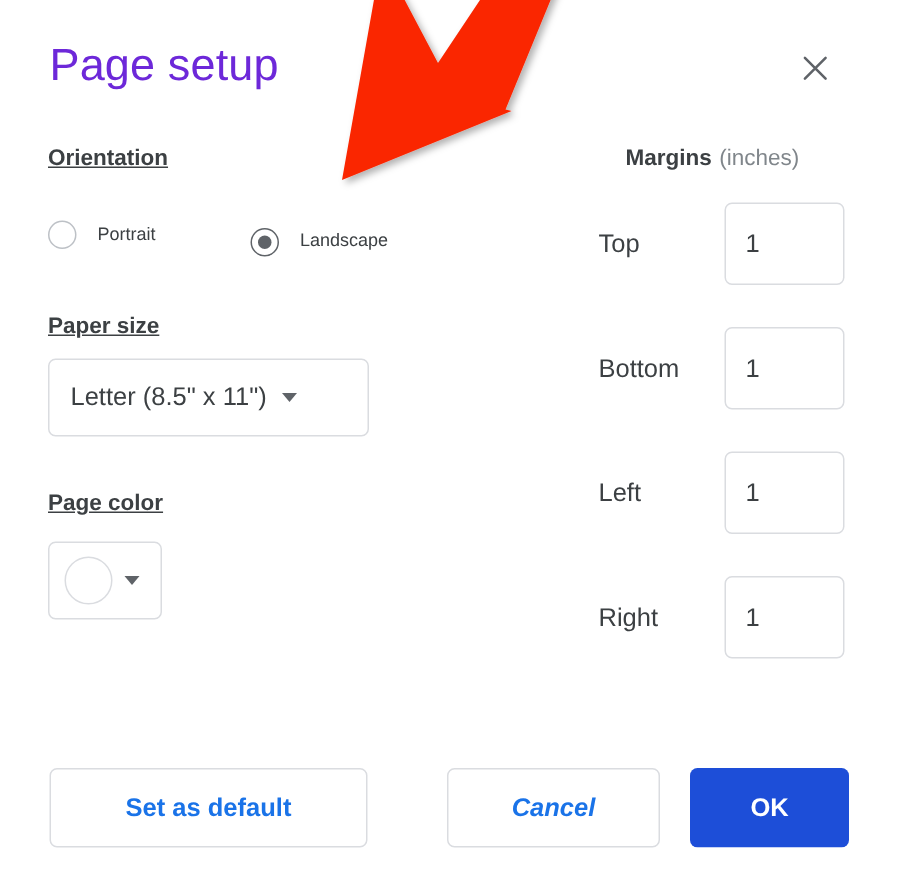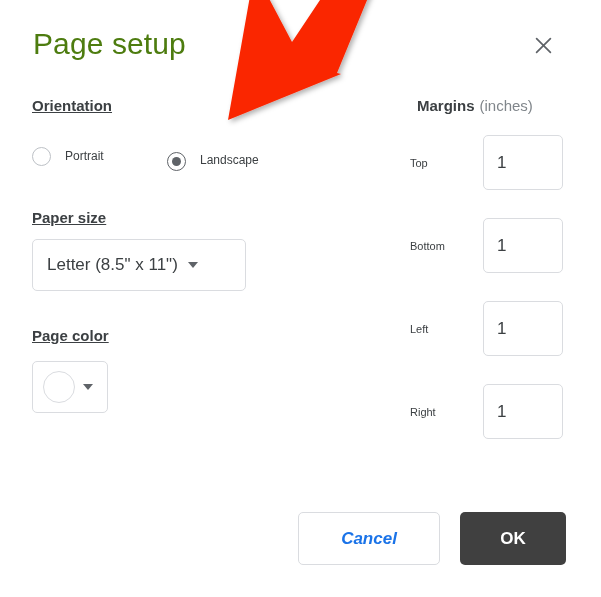--- a/index.html
+++ b/index.html
@@ -22,21 +22,21 @@
     background: #fff;
   }
 
   
   .dialog-title {
     position: absolute;
     left: 33px;
     top: 25px;
     font-size: 30px;
     line-height: 38px;
-    color: #4d7c0f;
+    color: #6d28d9;
     font-weight: 400;
     letter-spacing: 0.1px;
     white-space: nowrap;
   }
   .close-btn {
     position: absolute;
     left: 527px;
     top: 29px;
     width: 32px;
     height: 32px;
@@ -195,24 +195,23 @@
   #margin-left   { top: 301px; }
   #margin-right  { top: 384px; }
 
   .margin-label {
     position: absolute;
     left: 0;
     top: 0;
     height: 55px;
     display: flex;
     align-items: center;
-    font-size: 11px;
-    color: #3c4043;
-    white-space: nowrap;
-    margin-left: 11px;
+    font-size: 17px;
+    color: #3c4043;
+    white-space: nowrap;
   }
   .margin-input {
     position: absolute;
     right: 0;
     top: 0;
     width: 80px;
     height: 55px;
     box-sizing: border-box;
     border: 1px solid #dadce0;
     border-radius: 5px;
@@ -238,21 +237,21 @@
     cursor: pointer;
     white-space: nowrap;
   }
   .btn-outline {
     border: 1px solid #dadce0;
     background: #fff;
     color: #1a73e8;
   }
   .btn-filled {
     border: 1px solid transparent;
-    background: #404040;
+    background: #1d4ed8;
     color: #ffffff;
   }
   #btn-set-default { left: 33px;  top: 512px; width: 212px; height: 53px; }
   #btn-cancel      { left: 298px; top: 512px; width: 142px; height: 53px; font-style: italic; }
   #btn-ok          { left: 460px; top: 512px; width: 106px; height: 53px; }
 
   
   .arrow-overlay {
     position: absolute;
     left: 0;
@@ -324,20 +323,21 @@
   <div class="margin-row" id="margin-left">
     <span class="margin-label">Left</span>
     <input class="margin-input" type="text" value="1" style="">
   </div>
 
   <div class="margin-row" id="margin-right">
     <span class="margin-label">Right</span>
     <input class="margin-input" type="text" value="1" style="">
   </div>
 
+  <div class="btn btn-outline" id="btn-set-default">Set as default</div>
 
   <div class="btn btn-outline" id="btn-cancel">Cancel</div>
 
   <div class="btn btn-filled" id="btn-ok">OK</div>
 
 </div>
 
 <svg class="arrow-overlay" viewBox="0 0 601 597">
   <defs>
     <filter id="arrowShadow" x="-30%" y="-30%" width="180%" height="180%">

